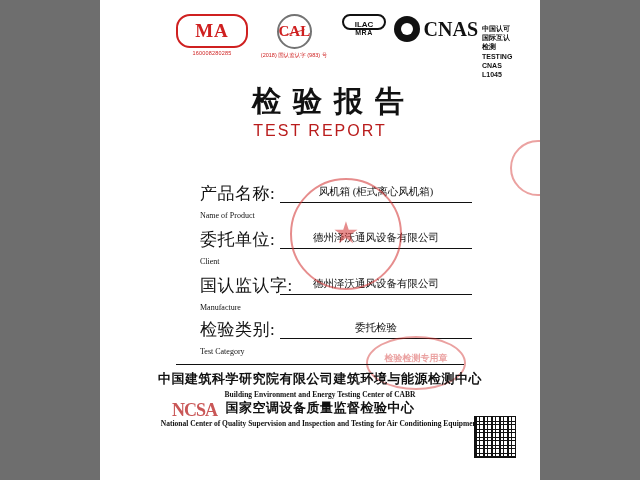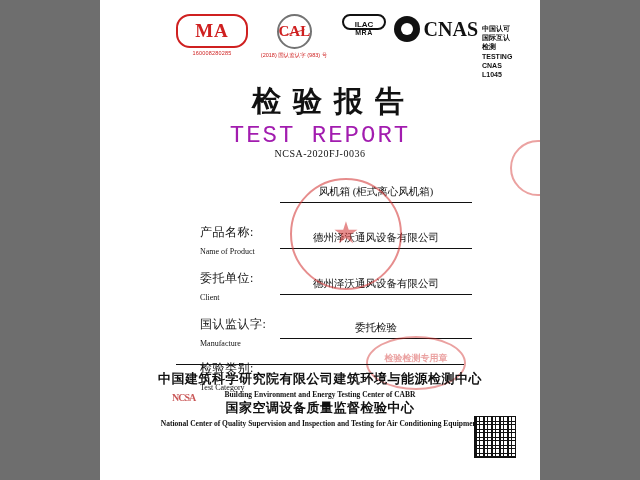--- a/index.html
+++ b/index.html
@@ -153,24 +153,24 @@
     font-size: 29px;
     font-weight: bold;
     letter-spacing: 12px;
     text-indent: 12px;
     color: #111;
   }
   .title-en {
     position: absolute;
     top: 122px; left: 0; right: 0;
     text-align: center;
-    font-family: Liberation Mono, monospace;
-    font-size: 24px;
+    font-family: Liberation Sans, sans-serif;
+    font-size: 16px;
     letter-spacing: 2px;
-    color: #a21caf;
+    color: #b91c1c;
   }
   .report-no {
     position: absolute;
     top: 148px; left: 0; right: 0;
     text-align: center;
     font-family: "Liberation Serif", serif;
     font-size: 10px;
     letter-spacing: 0.5px;
     color: #111;
   }
@@ -183,25 +183,24 @@
     height: 34px;
   }
   .field .labels {
     position: absolute;
     left: 0;
     top: 0;
     width: 86px;
   }
   .field .lab-cn {
     font-family: "Liberation Serif", serif;
-    font-size: 12px;
+    font-size: 17px;
     letter-spacing: 0.5px;
     color: #111;
     white-space: nowrap;
-    margin-top: 42px;
   }
   .field .lab-en {
     font-family: "Liberation Serif", serif;
     font-size: 8px;
     color: #111;
     margin-top: 6px;
     white-space: nowrap;
   }
   .field .value {
     position: absolute;
@@ -259,23 +258,23 @@
   }
   .f-en2 {
     font-family: "Liberation Serif", serif;
     font-size: 7.5px;
     font-weight: bold;
     margin-top: 2px;
   }
   .ncsa-mark {
     position: absolute;
     left: 72px;
-    top: 392px;
-    font-family: "Liberation Serif", serif;
-    font-size: 10px;
+    top: 400px;
+    font-family: "Liberation Serif", serif;
+    font-size: 18px;
     font-weight: bold;
     color: #c03a3a;
     letter-spacing: -1px;
     opacity: 0.85;
   }
 
   
   .stamp {
     position: absolute;
     border: 2px solid #d2302f;
@@ -378,21 +377,20 @@
       <div>中国认可</div>
       <div>国际互认</div>
       <div>检测</div>
       <div>TESTING</div>
       <div>CNAS L1045</div>
     </div>
   </div>
 
   <div class="title-cn">检验报告</div>
   <div class="title-en">TEST REPORT</div>
-  <div class="report-no">NCSA-2020FJ-0036</div>
 
   <div class="field" id="field-product">
     <div class="labels">
       <div class="lab-cn">产品名称:</div>
       <div class="lab-en">Name of Product</div>
     </div>
     <div class="value">风机箱 (柜式离心风机箱)</div>
   </div>
 
   <div class="field" id="field-client">

